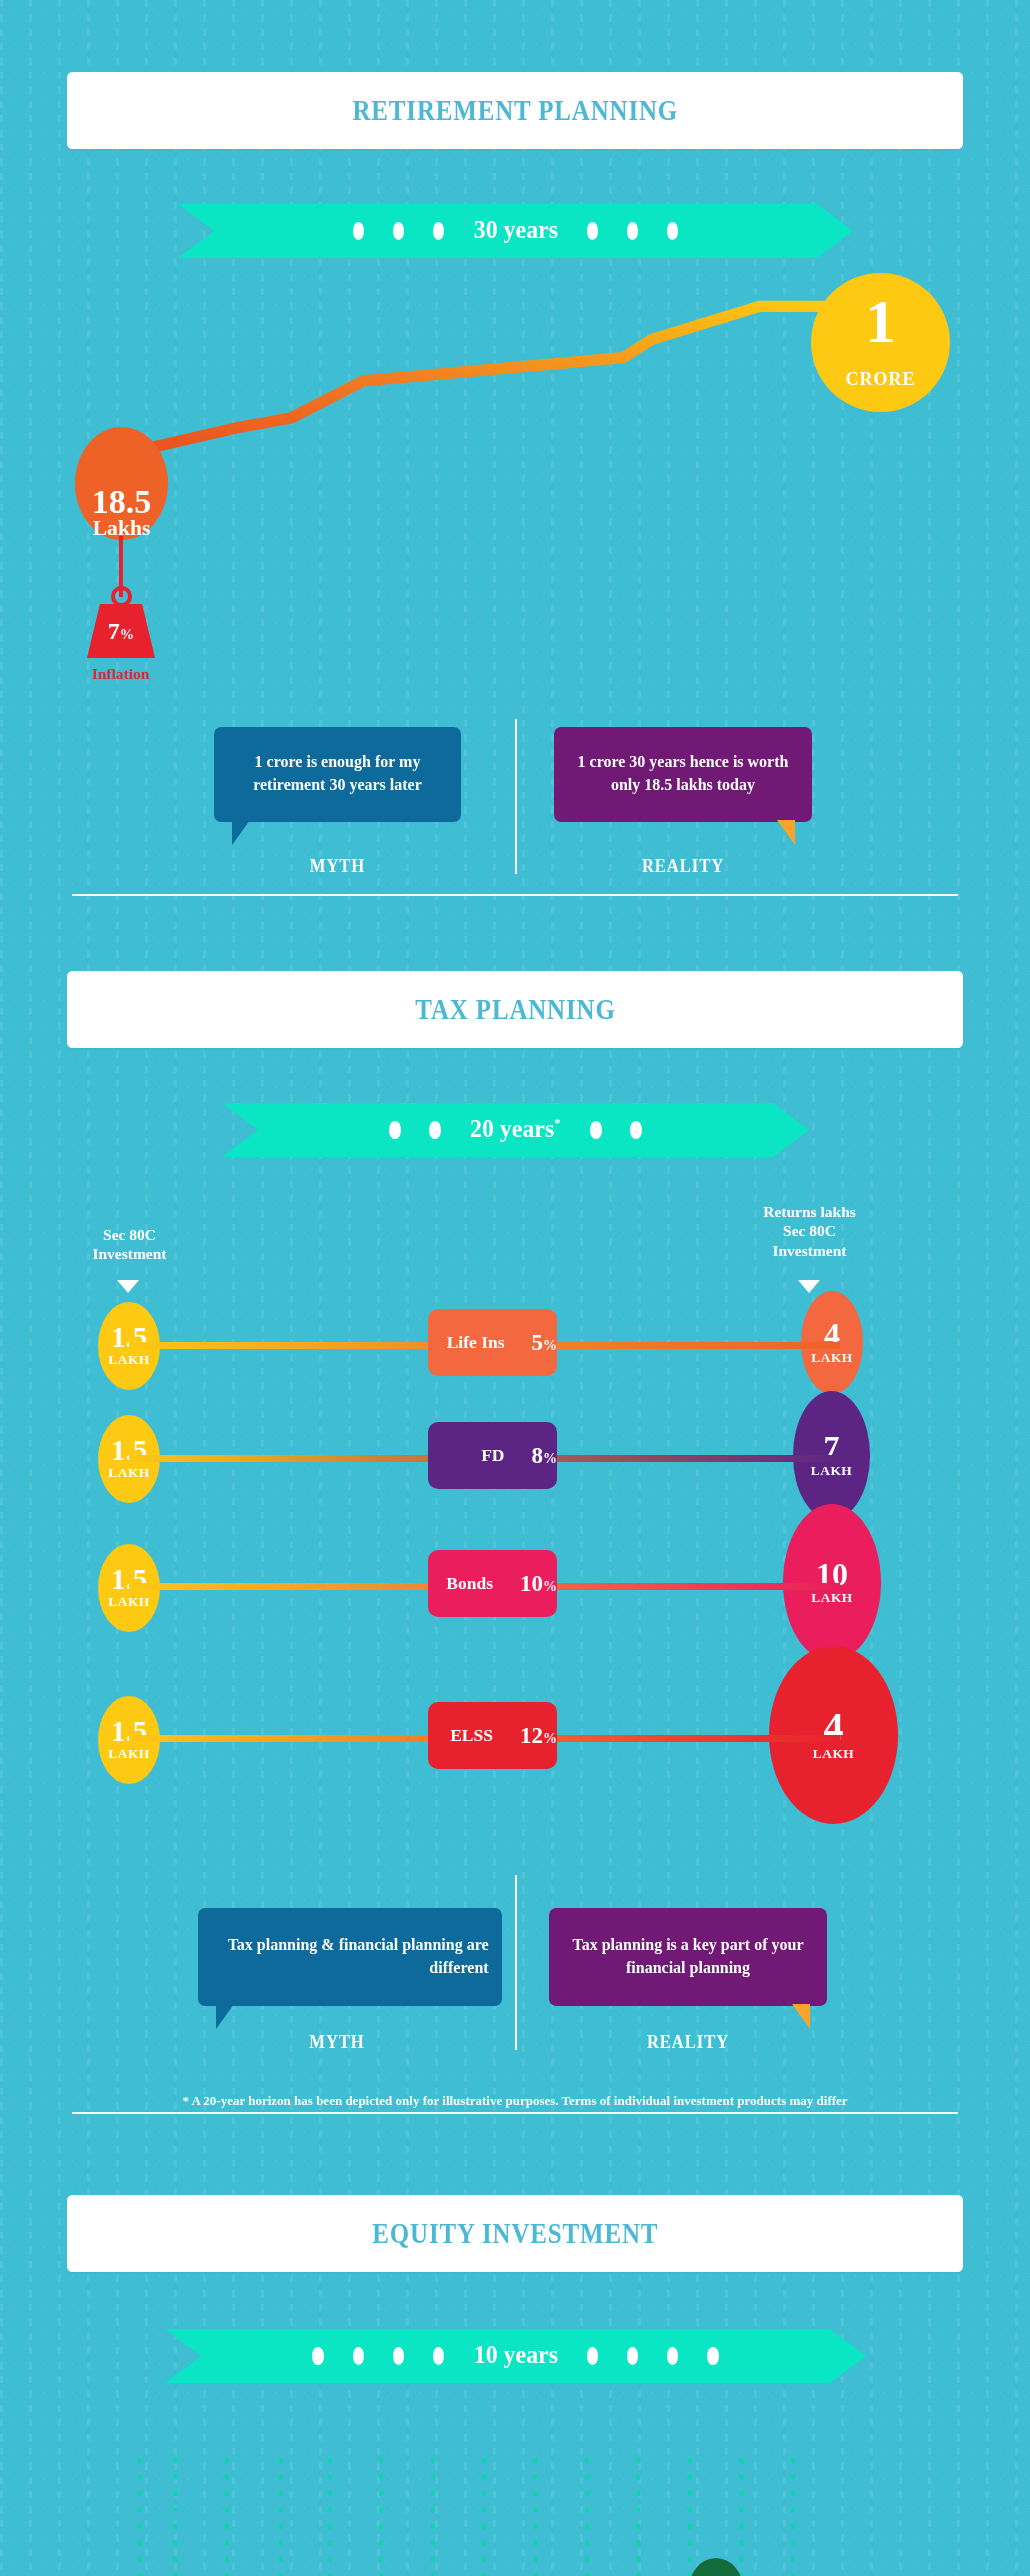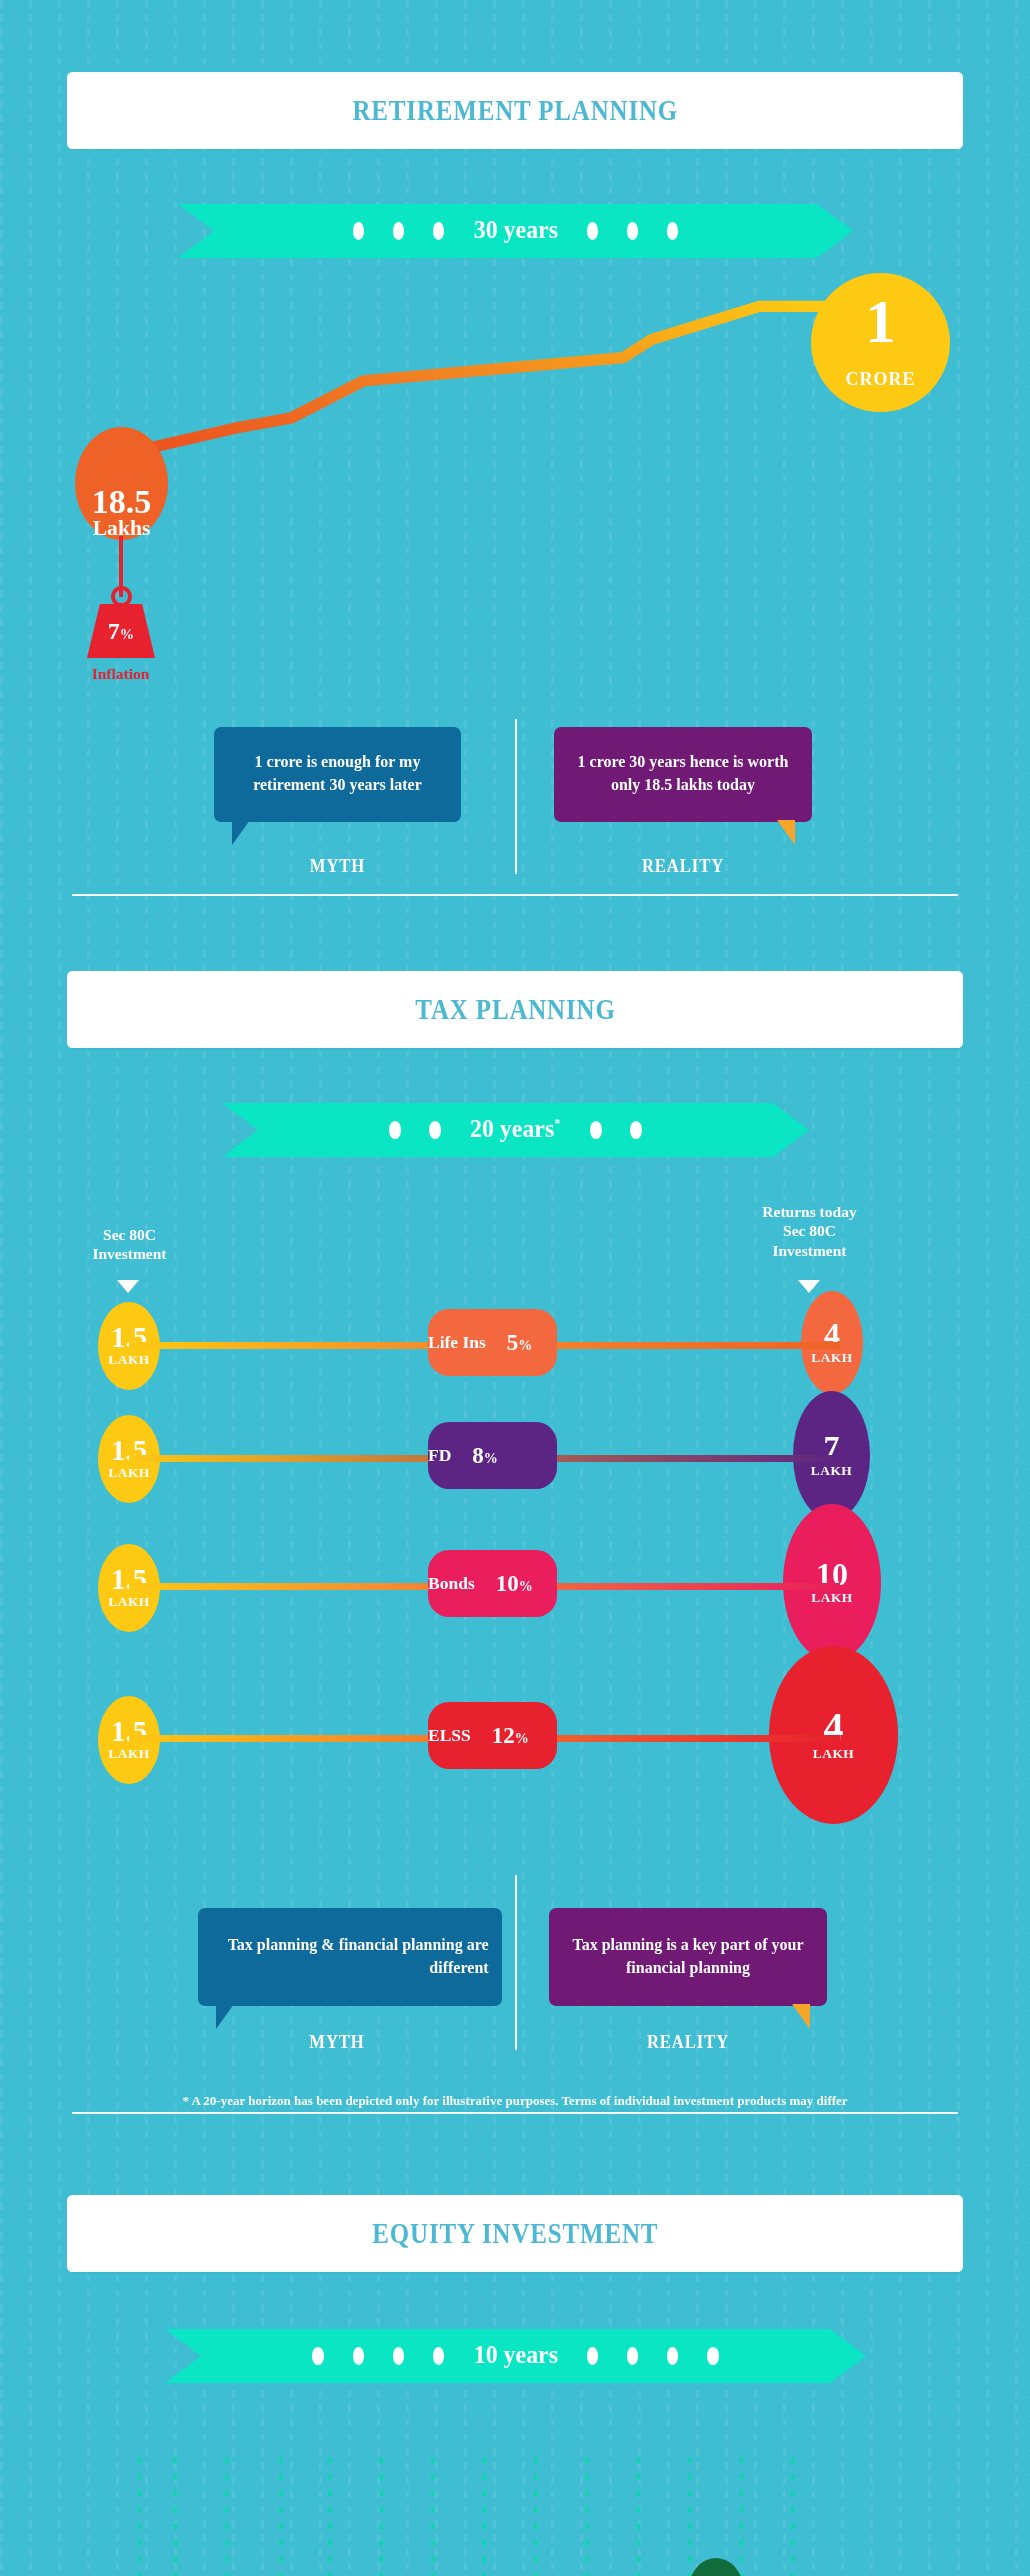--- a/index.html
+++ b/index.html
@@ -130,22 +130,22 @@
     border-left:11.3px solid transparent; border-right:11.3px solid transparent;
     border-top:13.4px solid #fff;
   }
   .inv-oval{
     position:absolute; background:#fdc913; border-radius:50%;
     display:flex; flex-direction:column; align-items:center; justify-content:center;
   }
   .inv-oval .n{ color:#fff; font-size:29px; font-weight:bold; line-height:.95; }
   .inv-oval .u{ color:#fff; font-size:13.4px; font-weight:bold; letter-spacing:0.5px; }
   .pill{
-    position:absolute; border-radius:21px; display:flex; align-items:center;
-    justify-content:flex-start; gap:21px; z-index:3;
+    position:absolute; border-radius:10px; display:flex; align-items:center;
+    justify-content:flex-end; gap:27px; z-index:3;
   }
   .pill .nm{ color:#fff; font-size:17.5px; font-weight:bold; }
   .pill .pc{ color:#fff; font-size:23px; font-weight:bold; }
   .pill .pc i{ font-style:normal; font-size:14px; }
   .ret-oval{
     position:absolute; border-radius:50%;
     display:flex; flex-direction:column; align-items:center; justify-content:center;
   }
   .ret-oval .n{ color:#fff; font-size:32px; font-weight:bold; line-height:.95; }
   .ret-oval .u{ color:#fff; font-size:13.4px; font-weight:bold; letter-spacing:0.5px; }
@@ -237,21 +237,21 @@
     <span class="yrs"><b>20 years</b><sup>*</sup></span>
     <span class="dot"></span>
     <span class="dot"></span>
   </div>
 </div>
 
 <div class="col-label" style="left:52px; top:1225px; white-space:pre-line;">Sec 80C
 Investment</div>
 <div class="caret" style="left:117px; top:1280px;"></div>
 
-<div class="col-label" style="left:732px; top:1202px; white-space:pre-line;">Returns today
+<div class="col-label" style="left:732px; top:1202px; white-space:pre-line;">Returns lakhs
 Sec 80C
 Investment</div>
 <div class="caret" style="left:798px; top:1280px;"></div>
 
 <div class="connector" style="left:129px; top:1342px; width:711px;
      background:linear-gradient(to right,#fdc913,#f2902a 40%,#ef6227);"></div>
 <div class="inv-oval" style="left:98px; top:1302px; width:62px; height:88px;">
   <span class="n">1.5</span>
   <span class="u">LAKH</span>
 </div>

